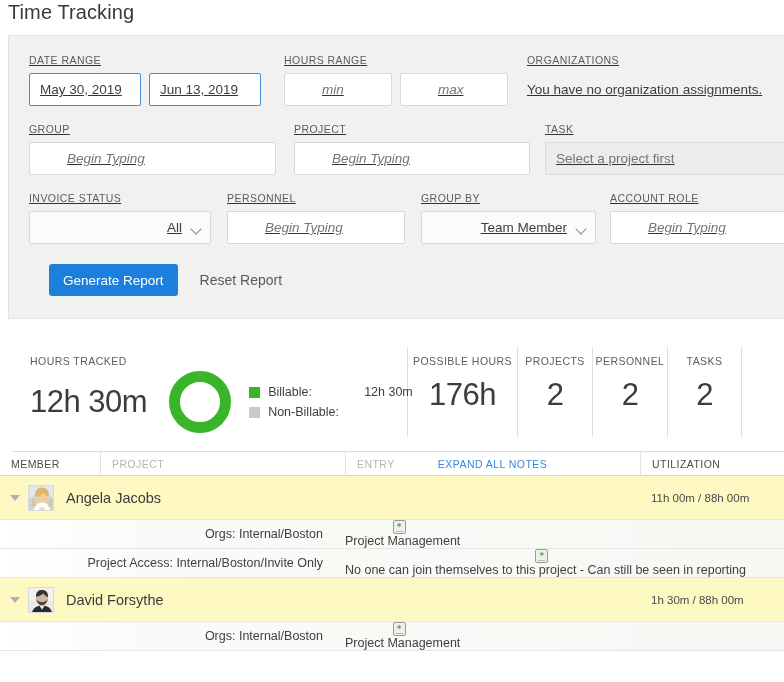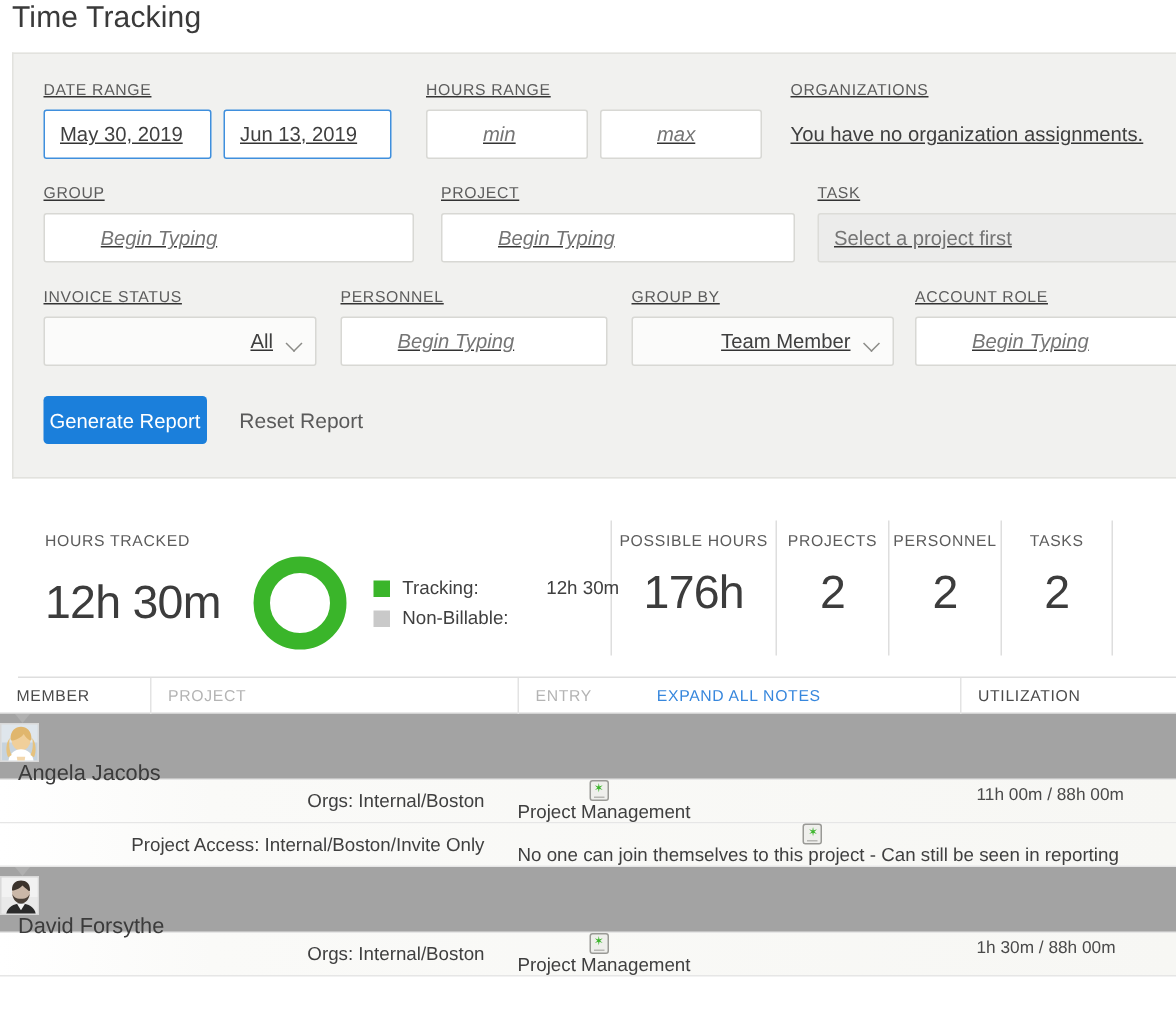--- a/index.html
+++ b/index.html
@@ -101,24 +101,25 @@
   }
 
   
   .btn-row { display: flex; align-items: center; margin-top: 20px; }
   .btn-primary {
     background: #1b7fdb;
     border: none;
     color: #ffffff;
     font-size: 13.5px;
     height: 32px;
-    padding: 0 4px;
+    padding: 0 14px;
     border-radius: 3px;
     cursor: pointer;
     font-family: "Liberation Sans", sans-serif;
+    margin-left: 20px;
   }
   .btn-link {
     background: none;
     border: none;
     color: #5a5a5a;
     font-size: 14px;
     margin-left: 22px;
     cursor: pointer;
     font-family: "Liberation Sans", sans-serif;
   }
@@ -220,25 +221,24 @@
   .th.sep { border-left: 1px solid #e3e3e3; }
   .c-member { width: 100px; }
   .c-project { width: 245px; }
   .c-entry { width: 295px; }
   .c-util { width: 144px; }
 
   .link-blue { color: #3787dd; padding-left: 40px; }
 
   .row-member {
     display: flex;
-    align-items: flex-start;
+    align-items: center;
     height: 44px;
     border-bottom: 1px solid #e6e6e6;
-    background: #a3a3a3;
-    flex-direction: column;
+    background: #fef9c3;
   }
   .tri {
     width: 0; height: 0;
     border-left: 5px solid transparent;
     border-right: 5px solid transparent;
     border-top: 6px solid #b0b0b0;
     margin: 0 8px 0 10px;
     flex: none;
   }
   .avatar {
@@ -423,21 +423,21 @@
   <div class="stats">
 
     <div class="stat-hours">
       <div class="stat-caption">HOURS TRACKED</div>
       <div class="hours-inner">
         <div class="big-hours">12h 30m</div>
         <div class="donut"></div>
         <div class="legend">
           <div class="legend-row">
             <span class="sw billable"></span>
-            <span class="legend-label">Tracking:</span>
+            <span class="legend-label">Billable:</span>
             <span class="legend-val">12h 30m</span>
           </div>
           <div class="legend-row">
             <span class="sw nonbillable"></span>
             <span class="legend-label">Non-Billable:</span>
             <span class="legend-val"></span>
           </div>
         </div>
       </div>
     </div>

